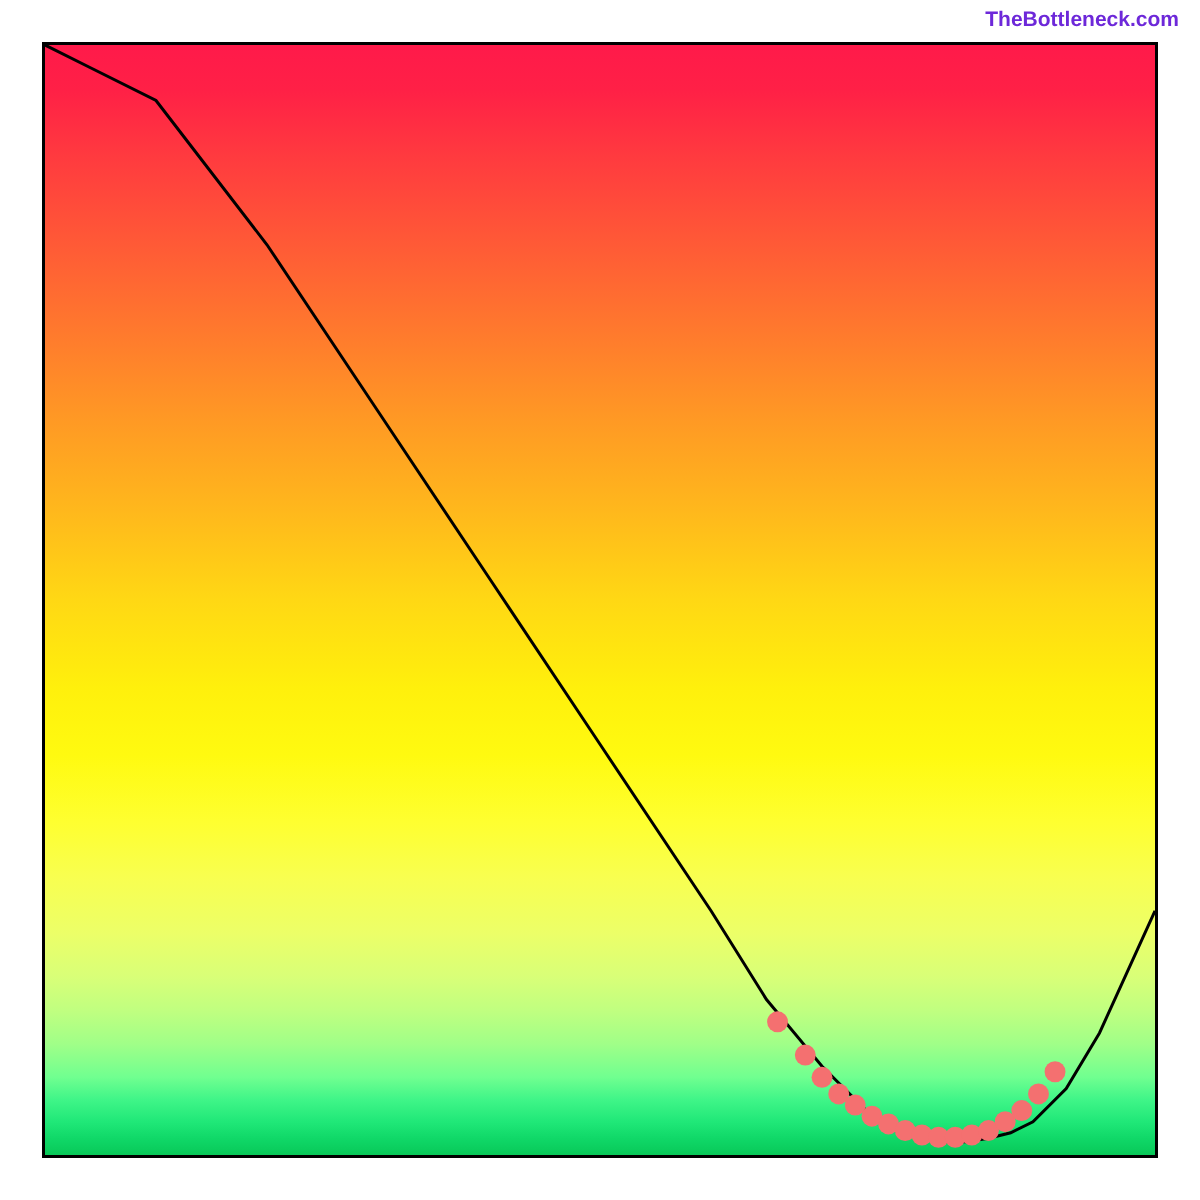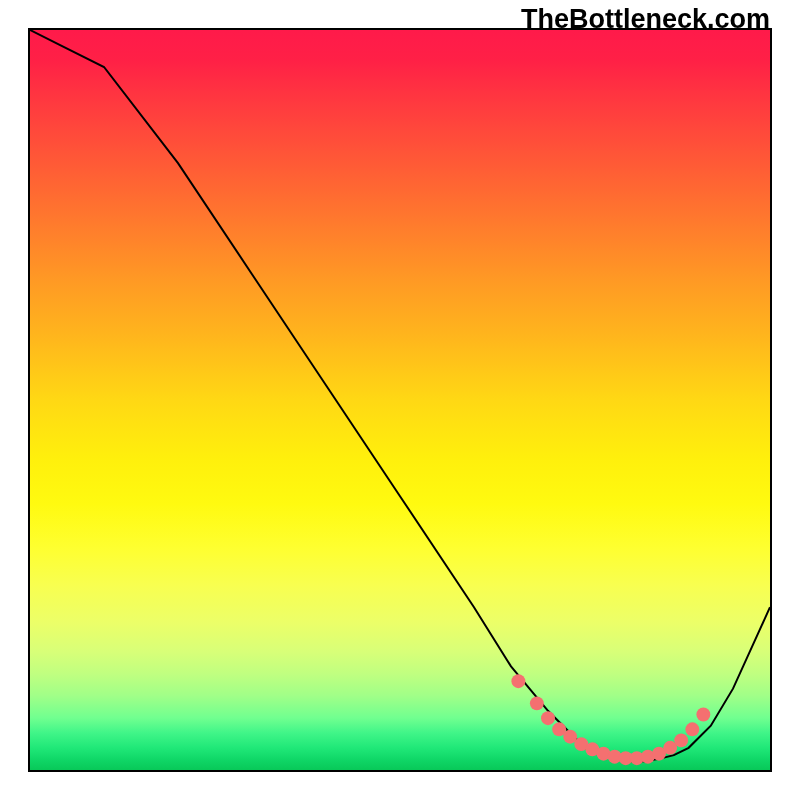--- a/index.html
+++ b/index.html
@@ -7,24 +7,24 @@
     width: 800px;
     height: 800px;
     background: #ffffff;
     font-family: Arial, sans-serif;
     position: relative;
     overflow: hidden;
   }
   .watermark {
     position: absolute;
     top: 4px;
-    right: 30px;
-    font-size: 27px;
+    right: 14px;
+    font-size: 14px;
     font-weight: bold;
-    color: #000000;
+    color: #6d28d9;
     z-index: 10;
     font-family: Arial, sans-serif;
   }
   .plot-area {
     position: absolute;
     top: 28px;
     left: 28px;
     width: 744px;
     height: 744px;
     border: 2px solid #000;

